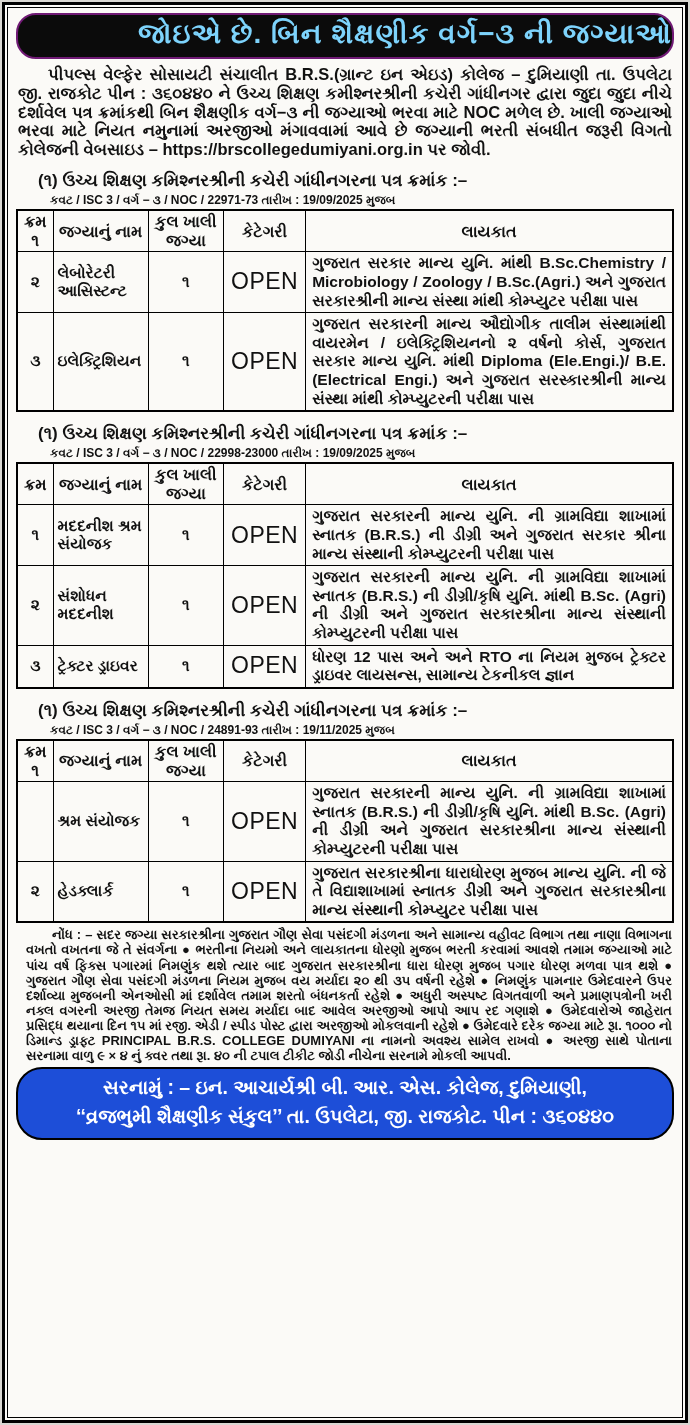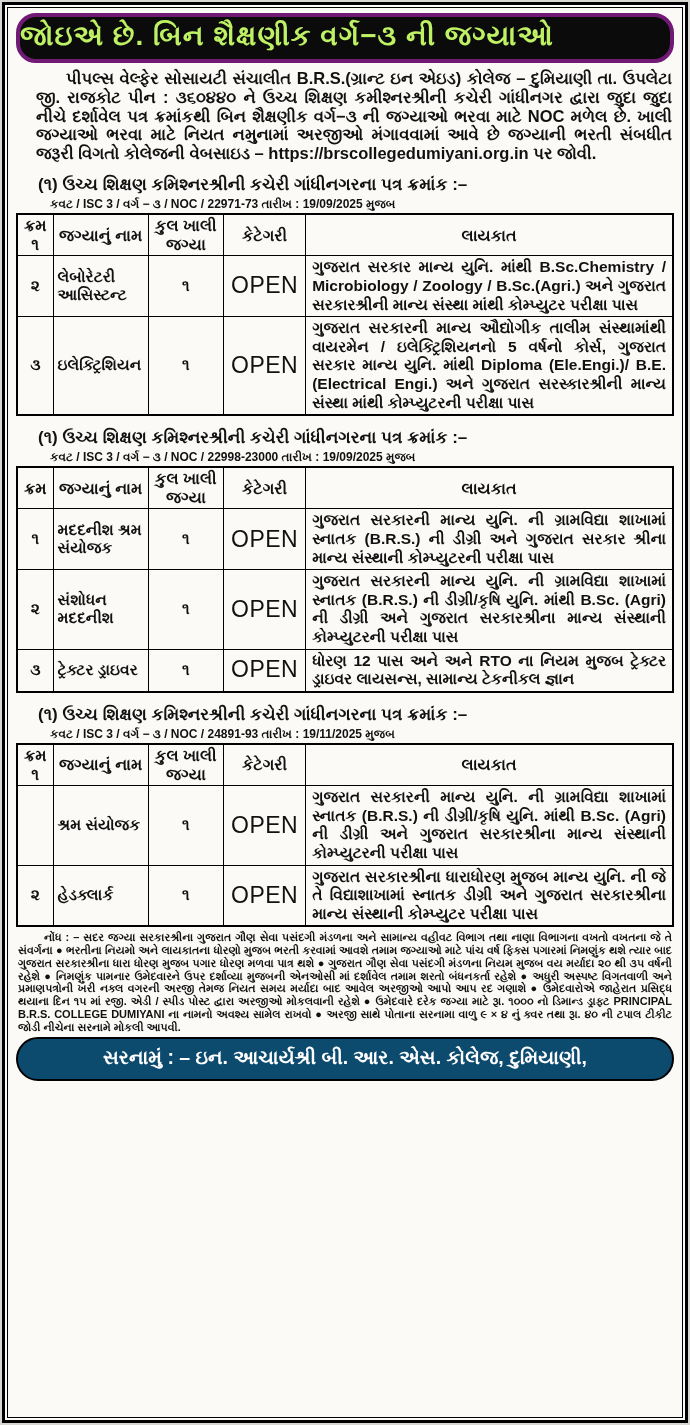--- a/index.html
+++ b/index.html
@@ -19,31 +19,31 @@
   }
   .inner{
     border:1.5px solid #000;
     height:100%;
     box-sizing:border-box;
     padding:5px 8px 6px 8px;
     overflow:hidden;
   }
   .banner{
     background:#0b0b0b;
-    color:#bef264;
-    border:4px solid #701a75;
+    color:#7dd3fc;
+    border:2px solid #701a75;
     border-radius:20px;
-    text-align:left;
+    text-align:right;
     font-size:28px;
     font-weight:bold;
     padding:3px 0 6px 0;
     letter-spacing:1px;
   }
   .intro{
-    margin:6px 2px 2px 20px;
+    margin:6px 2px 2px 2px;
     font-size:16.5px;
     font-weight:bold;
     line-height:1.14;
     text-align:justify;
     text-indent:30px;
   }
   .sec-heading{
     margin:12px 0 0 22px;
     font-size:17px;
     font-weight:bold;
@@ -79,29 +79,29 @@
   td.c{text-align:center;}
   td.open{
     text-align:center;
     font-weight:normal;
     font-size:23px;
     font-family:"Liberation Sans",sans-serif;
     letter-spacing:0.5px;
   }
   td.qual{text-align:justify;padding:2px 6px;}
   .note{
-    margin:4px 2px 4px 2px;
-    font-size:11px;
+    margin:4px 2px 4px 10px;
+    font-size:13px;
     font-weight:bold;
     line-height:1.16;
     text-align:justify;
     text-indent:26px;
   }
   .addr{
-    background:#0c4a6e;
+    background:#1d4ed8;
     color:#fff;
     border:2px solid #000;
     border-radius:26px;
     text-align:center;
     font-size:19.5px;
     font-weight:bold;
     line-height:1.5;
     padding:4px 6px 6px 6px;
   }
 </style>
@@ -141,21 +141,21 @@
             <td>લેબોરેટરી આસિસ્ટન્ટ</td>
             <td class="c">૧</td>
             <td class="open">OPEN</td>
             <td class="qual">ગુજરાત સરકાર માન્ય યુનિ. માંથી B.Sc.Chemistry / Microbiology / Zoology / B.Sc.(Agri.) અને ગુજરાત સરકારશ્રીની માન્ય સંસ્થા માંથી કોમ્પ્યુટર પરીક્ષા પાસ</td>
           </tr>
           <tr>
             <td class="c">૩</td>
             <td>ઇલેક્ટ્રિશિયન</td>
             <td class="c">૧</td>
             <td class="open">OPEN</td>
-            <td class="qual">ગુજરાત સરકારની માન્ય ઔદ્યોગીક તાલીમ સંસ્થામાંથી વાયરમેન / ઇલેક્ટ્રિશિયનનો 5 વર્ષનો કોર્સ, ગુજરાત સરકાર માન્ય યુનિ. માંથી Diploma (Ele.Engi.)/ B.E. (Electrical Engi.) અને ગુજરાત સરસ્કારશ્રીની માન્ય સંસ્થા માંથી કોમ્પ્યુટરની પરીક્ષા પાસ</td>
+            <td class="qual">ગુજરાત સરકારની માન્ય ઔદ્યોગીક તાલીમ સંસ્થામાંથી વાયરમેન / ઇલેક્ટ્રિશિયનનો ૨ વર્ષનો કોર્સ, ગુજરાત સરકાર માન્ય યુનિ. માંથી Diploma (Ele.Engi.)/ B.E. (Electrical Engi.) અને ગુજરાત સરસ્કારશ્રીની માન્ય સંસ્થા માંથી કોમ્પ્યુટરની પરીક્ષા પાસ</td>
           </tr>
         </tbody>
       </table>
     </div>
 
     <div>
       <div class="sec-heading">(૧) ઉચ્ચ શિક્ષણ કમિશ્નરશ્રીની કચેરી ગાંધીનગરના પત્ર ક્રમાંક :–</div>
       <div class="sec-ref">કવટ / ISC 3 / વર્ગ − ૩ / NOC / 22998-23000 તારીખ : 19/09/2025 મુજબ</div>
       <table>
         <colgroup>
@@ -236,16 +236,17 @@
             <td class="qual">ગુજરાત સરકારશ્રીના ધારાધોરણ મુજબ માન્ય યુનિ. ની જે તે વિદ્યાશાખામાં સ્નાતક ડીગ્રી અને ગુજરાત સરકારશ્રીના માન્ય સંસ્થાની કોમ્પ્યુટર પરીક્ષા પાસ</td>
           </tr>
         </tbody>
       </table>
     </div>
 
     <p class="note">નોંધ : – સદર જગ્યા સરકારશ્રીના ગુજરાત ગૌણ સેવા પસંદગી મંડળના અને સામાન્ય વહીવટ વિભાગ તથા નાણા વિભાગના વખતો વખતના જે તે સંવર્ગના ● ભરતીના નિયમો અને લાયકાતના ધોરણો મુજબ ભરતી કરવામાં આવશે તમામ જગ્યાઓ માટે પાંચ વર્ષ ફિક્સ પગારમાં નિમણુંક થશે ત્યાર બાદ ગુજરાત સરકારશ્રીના ધારા ધોરણ મુજબ પગાર ધોરણ મળવા પાત્ર થશે ● ગુજરાત ગૌણ સેવા પસંદગી મંડળના નિયમ મુજબ વય મર્યાદા ૨૦ થી ૩૫ વર્ષની રહેશે ● નિમણુંક પામનાર ઉમેદવારને ઉપર દર્શાવ્યા મુજબની એનઓસી માં દર્શાવેલ તમામ શરતો બંધનકર્તા રહેશે ● અધુરી અસ્પષ્ટ વિગતવાળી અને પ્રમાણપત્રોની ખરી નક્લ વગરની અરજી તેમજ નિયત સમય મર્યાદા બાદ આવેલ અરજીઓ આપો આપ રદ ગણાશે ● ઉમેદવારોએ જાહેરાત પ્રસિદ્ધ થયાના દિન ૧૫ માં રજી. એડી / સ્પીડ પોસ્ટ દ્વારા અરજીઓ મોકલવાની રહેશે ● ઉમેદવારે દરેક જગ્યા માટે રૂા. ૧૦૦૦ નો ડિમાન્ડ ડ્રાફ્ટ PRINCIPAL B.R.S. COLLEGE DUMIYANI ના નામનો અવશ્ય સામેલ રાખવો ● અરજી સાથે પોતાના સરનામા વાળુ ૯ × ૪ નું ક્વર તથા રૂા. ૪૦ ની ટપાલ ટીકીટ જોડી નીચેના સરનામે મોકલી આપવી.</p>
 
     <div class="addr">
       <div>સરનામું : – ઇન. આચાર્યશ્રી બી. આર. એસ. કોલેજ, દુમિયાણી,</div>
+      <div>‘‘વ્રજભુમી શૈક્ષણીક સંકુલ’’ તા. ઉપલેટા, જી. રાજકોટ. પીન : ૩૬૦૪૪૦</div>
     </div>
 
   </div>
 </div>
 
 </body></html>

